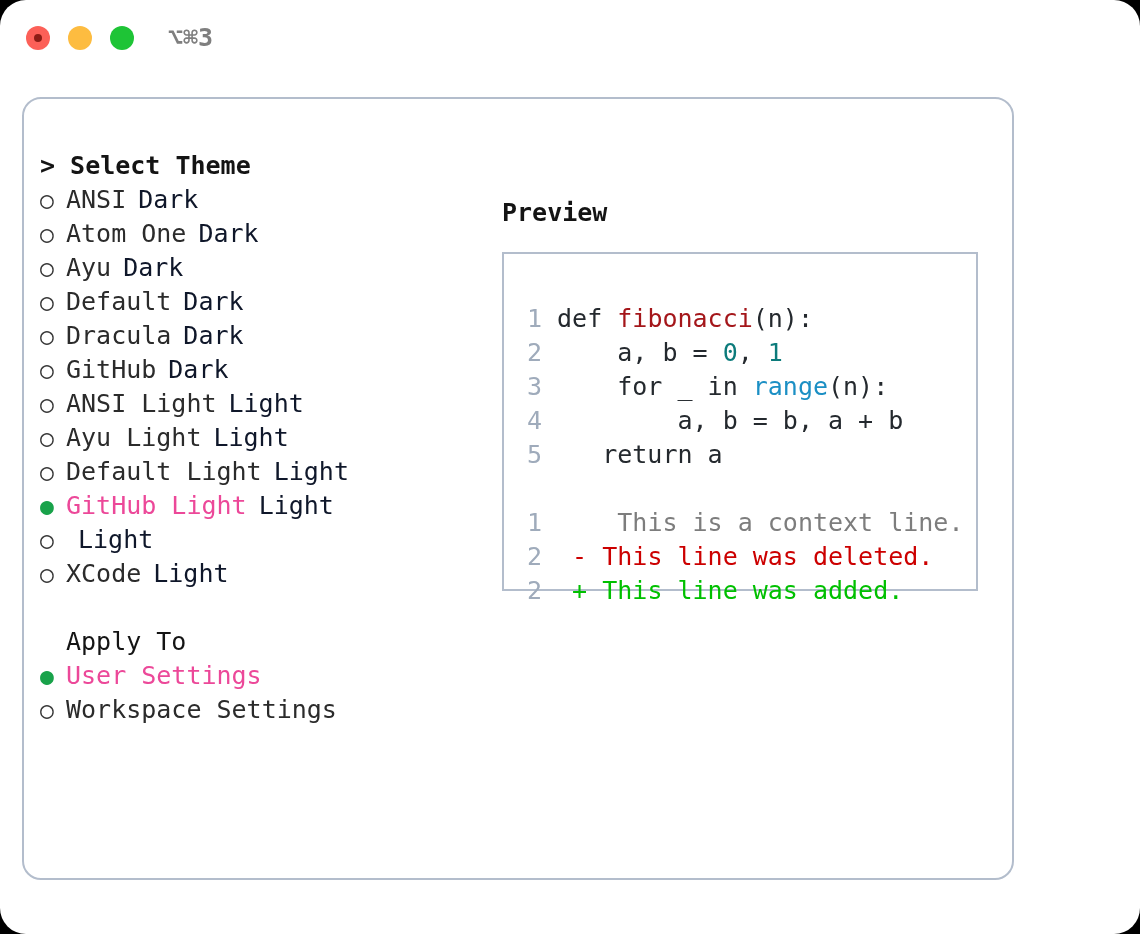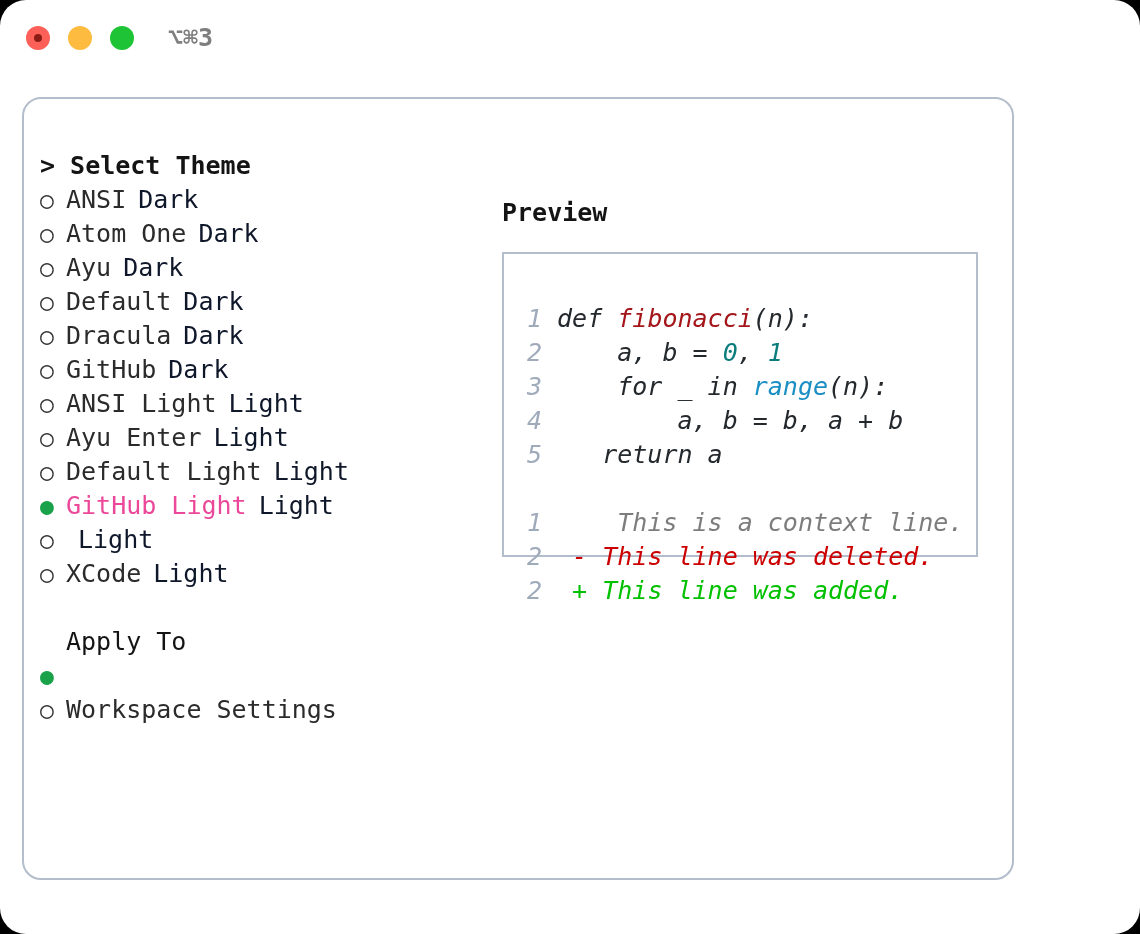--- a/index.html
+++ b/index.html
@@ -144,26 +144,25 @@
   .right-col {
     position: absolute;
     left: 478px;
     top: 50px;
     width: 500px;
     margin-top: 47px;
   }
   .preview-box {
     margin-top: 22px;
     width: 476px;
-    height: 305px;
+    height: 339px;
     border: 2px solid #b3bdcc;
     box-sizing: border-box;
     background: #ffffff;
     position: relative;
-    font-style: italic;
   }
   .code {
     position: absolute;
     left: 16px;
     top: 48px;
     font-size: 25px;
     line-height: 34px;
     white-space: pre;
   }
   .code-line { white-space: pre; }
@@ -202,32 +201,32 @@
     <div class="left-col">
       <div class="col-head">&gt; Select Theme</div>
       <div id="theme-list">
           <div class="opt-row"><span class="marker off">○</span><span class="opt-label">ANSI</span><span class="opt-tag">Dark</span></div>
           <div class="opt-row"><span class="marker off">○</span><span class="opt-label">Atom One</span><span class="opt-tag">Dark</span></div>
           <div class="opt-row"><span class="marker off">○</span><span class="opt-label">Ayu</span><span class="opt-tag">Dark</span></div>
           <div class="opt-row"><span class="marker off">○</span><span class="opt-label">Default</span><span class="opt-tag">Dark</span></div>
           <div class="opt-row"><span class="marker off">○</span><span class="opt-label">Dracula</span><span class="opt-tag">Dark</span></div>
           <div class="opt-row"><span class="marker off">○</span><span class="opt-label">GitHub</span><span class="opt-tag">Dark</span></div>
           <div class="opt-row"><span class="marker off">○</span><span class="opt-label">ANSI Light</span><span class="opt-tag">Light</span></div>
-          <div class="opt-row"><span class="marker off">○</span><span class="opt-label">Ayu Enter</span><span class="opt-tag">Light</span></div>
+          <div class="opt-row"><span class="marker off">○</span><span class="opt-label">Ayu Light</span><span class="opt-tag">Light</span></div>
           <div class="opt-row"><span class="marker off">○</span><span class="opt-label">Default Light</span><span class="opt-tag">Light</span></div>
           <div class="opt-row"><span class="marker on">●</span><span class="opt-label sel">GitHub Light</span><span class="opt-tag">Light</span></div>
           <div class="opt-row"><span class="marker off">○</span><span class="opt-tag">Light</span></div>
           <div class="opt-row"><span class="marker off">○</span><span class="opt-label">XCode</span><span class="opt-tag">Light</span></div>
         </div>
 
       <div class="section-gap"></div>
 
       <div class="plain-head">Apply To</div>
       <div id="apply-list">
-          <div class="opt-row"><span class="marker on">●</span></div>
+          <div class="opt-row"><span class="marker on">●</span><span class="opt-label sel">User Settings</span></div>
           <div class="opt-row"><span class="marker off">○</span><span class="opt-label">Workspace Settings</span></div>
         </div>
 
     </div>
 
     <div class="right-col">
       <div class="col-head">Preview</div>
       <div class="preview-box">
         <div class="code" id="code-block"><div class="code-line"><span class="ln">1</span> <span class="tok-def">def </span><span class="tok-fn">fibonacci</span><span class="tok-plain">(n):</span></div><div class="code-line"><span class="ln">2</span> <span class="tok-plain">    a, b = </span><span class="tok-num">0</span><span class="tok-plain">, </span><span class="tok-num">1</span></div><div class="code-line"><span class="ln">3</span> <span class="tok-plain">    for _ in </span><span class="tok-call">range</span><span class="tok-plain">(n):</span></div><div class="code-line"><span class="ln">4</span> <span class="tok-plain">        a, b = b, a + b</span></div><div class="code-line"><span class="ln">5</span> <span class="tok-plain">   return a</span></div><div class="blank-line"></div><div class="code-line"><span class="ln">1</span>  <span class="diff-ctx"> </span><span class="diff-ctx">  This is a context line.</span></div><div class="code-line"><span class="ln">2</span>  <span class="diff-del">-</span><span class="diff-del"> This line was deleted.</span></div><div class="code-line"><span class="ln">2</span>  <span class="diff-add">+</span><span class="diff-add"> This line was added.</span></div></div>
       </div>

